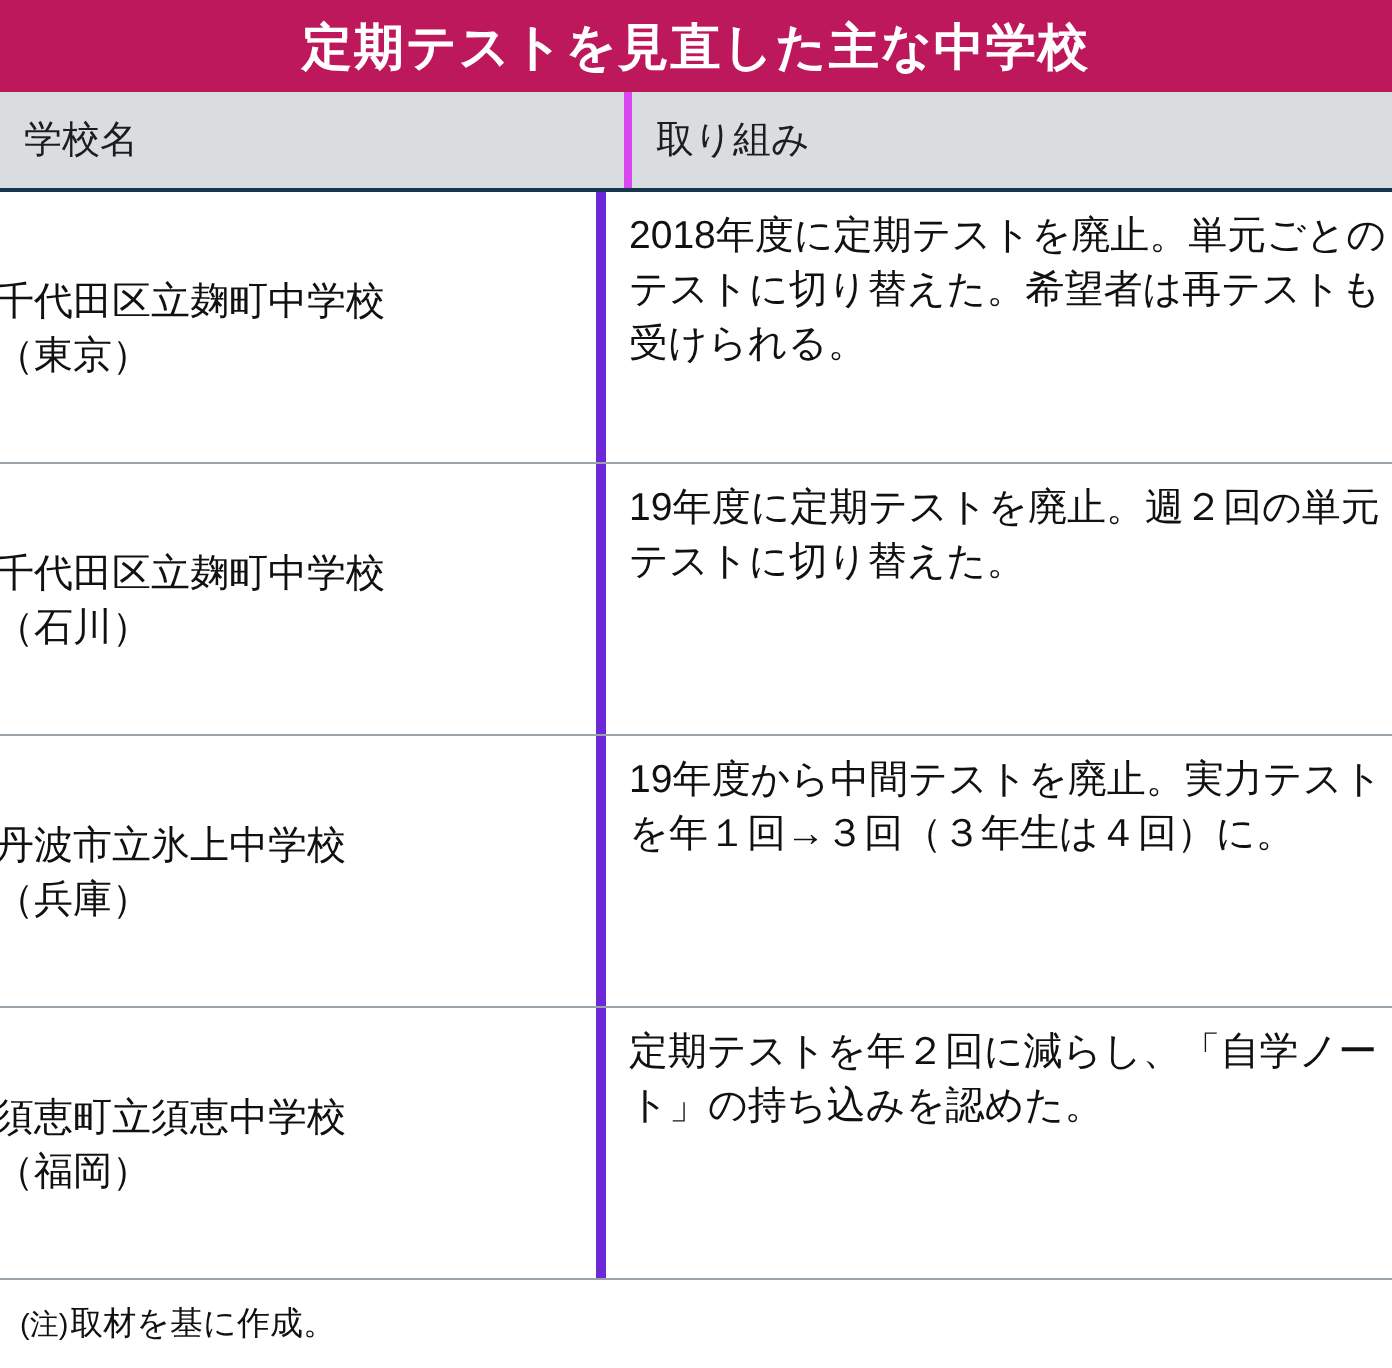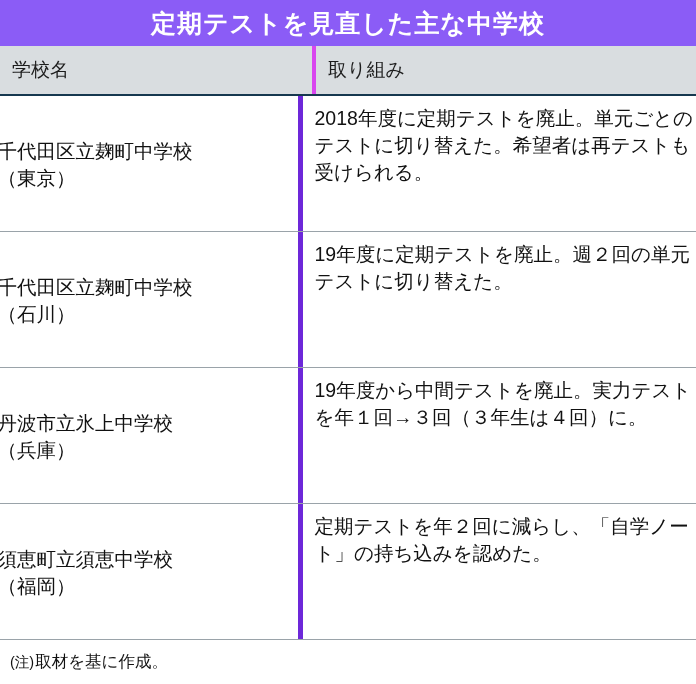--- a/index.html
+++ b/index.html
@@ -16,21 +16,21 @@
   }
   .table-wrap {
     width: 696px;
     height: 684px;
     box-sizing: border-box;
     background: #ffffff;
     display: flex;
     flex-direction: column;
   }
   .title-bar {
-    background: #8b5cf6;
+    background: #be185d;
     color: #ffffff;
     height: 46px;
     display: flex;
     align-items: center;
     justify-content: center;
     font-size: 25px;
     font-weight: bold;
     letter-spacing: 1px;
   }
   .head-row {

